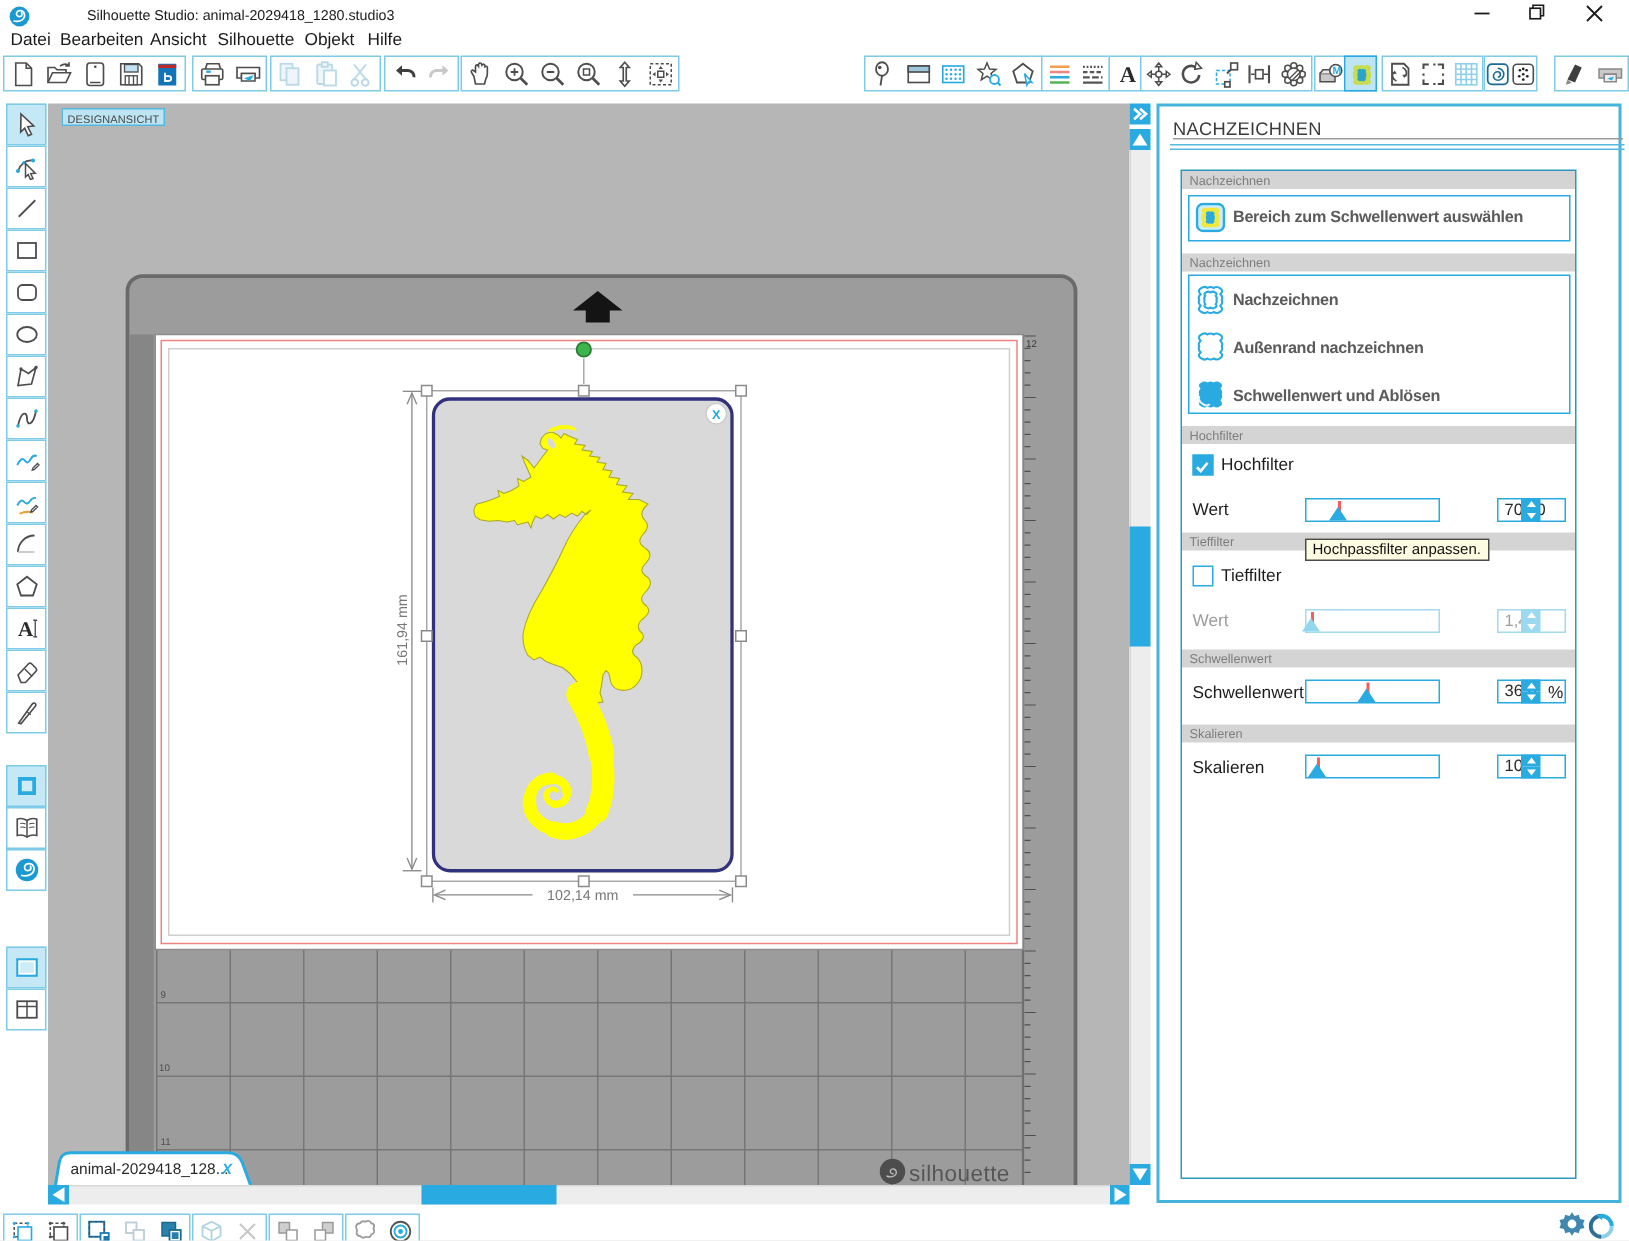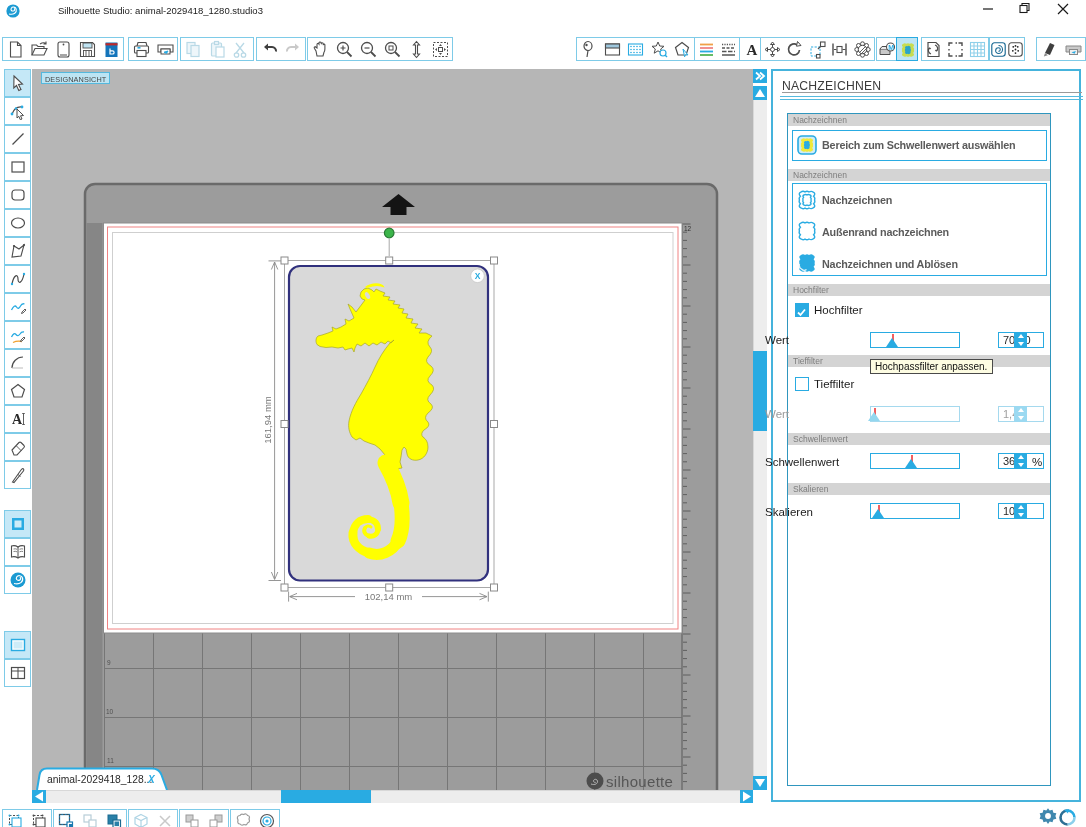--- a/index.html
+++ b/index.html
@@ -37,21 +37,21 @@
 #htrack { position:absolute; left:46px; top:790px; width:694px; height:13px; background:#ededed; border-top:1px solid #d8d8d8; }
 #hthumb { position:absolute; left:281px; top:790px; width:90px; height:13px; background:#29abe2; }
 
 
 #rpanel { position:absolute; left:768px; top:69px; width:318px; height:758px; background:#fff; }
 #rpanelborder { position:absolute; left:771px; top:69px; width:310px; height:733px; border:2px solid #45b3dc; }
 #rtitle { position:absolute; left:782px; top:79px; font-size:12.2px; color:#3b3b3b; letter-spacing:0.2px; }
 .rline { position:absolute; }
 #groupbox { position:absolute; left:787px; top:113px; width:264px; height:673px; border:1px solid #2f96be; }
 .shead { position:absolute; left:788px; width:262px; height:12px; background:#d4d4d4; font-size:8.5px; color:#7d7d7d; padding:1px 0 0 5px; }
-.slabel { position:absolute; left:765px; font-size:11.5px; color:#1c1c1c; }
+.slabel { position:absolute; left:795px; font-size:11.5px; color:#1c1c1c; }
 .slabel.dis { color:#9b9b9b; }
 .sliderbox { position:absolute; left:870px; width:90px; height:16px; border:1px solid #29abe2; background:#fff; }
 .sliderbox.dis { border-color:#a5d9ee; }
 .smark { position:absolute; top:1px; width:2px; height:9px; background:#f25f5f; }
 .stri { position:absolute; bottom:0; width:0; height:0; border-left:6px solid transparent; border-right:6px solid transparent; border-bottom:9px solid #29abe2; }
 .stri.dis { border-bottom-color:#93d7ef; }
 .valbox { position:absolute; left:998px; width:46px; height:16px; border:1px solid #29abe2; background:#fff; font-size:11px; color:#2a2a2a; padding:1px 0 0 4px; }
 .valbox.dis { border-color:#a5d9ee; color:#a0a0a0; }
 .spin { position:absolute; left:1014px; width:13px; height:16px; }
 .spin div { position:absolute; left:0; width:13px; height:7.5px; background:#29abe2; }
@@ -75,20 +75,28 @@
     </svg>
     <span id="titletext">Silhouette Studio: animal-2029418_1280.studio3</span>
     <svg class="abs" style="left:980px;top:2px" width="100" height="14" viewBox="0 0 100 14">
       <line x1="3" y1="7" x2="13" y2="7" stroke="#1a1a1a" stroke-width="1.2"></line>
       <rect x="40" y="3.5" width="7" height="7" fill="#fff" stroke="#1a1a1a" stroke-width="1.1"></rect>
       <path d="M42,3.5 v-2 h7 v7 h-2" fill="none" stroke="#1a1a1a" stroke-width="1.1"></path>
       <path d="M78,2 l10,10 M88,2 l-10,10" stroke="#1a1a1a" stroke-width="1.2"></path>
     </svg>
   </div>
 
+  <div id="menubar">
+    <span style="left:7px">Datei</span>
+    <span style="left:40px">Bearbeiten</span>
+    <span style="left:100px">Ansicht</span>
+    <span style="left:145px">Silhouette</span>
+    <span style="left:203px">Objekt</span>
+    <span style="left:245px">Hilfe</span>
+  </div>
 
   <div id="toolbar">
   <div class="tbgroup" style="left:2px">
         <div class="tbtn" style="width:24px">
           <svg width="19" height="19" viewBox="0 0 19 19">
             <path d="M4.5,2 h7 l3.5,3.5 v11.5 h-10.5 z" fill="#fff" stroke="#4d4d4d" stroke-width="1.1"></path>
             <path d="M11.5,2 v3.5 h3.5" fill="none" stroke="#4d4d4d" stroke-width="1.1"></path>
           </svg>
         </div>
         <div class="tbtn" style="width:24px">
@@ -877,21 +885,21 @@
   </svg>
   <div class="optrow" style="top:194px">Nachzeichnen</div>
   <svg class="abs" style="left:797px;top:221px" width="20" height="20" viewBox="0 0 20 20">
     <path d="M3.4,6.2 Q1,3.5 3.7,2.2 Q6,0.5 8,2 Q10,0.6 12,2 Q14.4,0.6 16.3,2.2 Q19,3.5 16.6,6.2 Q18.5,8 17.5,10 Q18.5,12 16.6,13.8 Q19,16.5 16.3,17.8 Q14.4,19.4 12,18 Q10,19.4 8,18 Q6,19.5 3.7,17.8 Q1,16.5 3.4,13.8 Q1.5,12 2.5,10 Q1.5,8 3.4,6.2 Z" fill="none" stroke="#29abe2" stroke-width="1.4"></path>
   </svg>
   <div class="optrow" style="top:226px">Außenrand nachzeichnen</div>
   <svg class="abs" style="left:797px;top:253px" width="20" height="20" viewBox="0 0 20 20">
     <path d="M3.4,6.2 Q1,3.5 3.7,2.2 Q6,0.5 8,2 Q10,0.6 12,2 Q14.4,0.6 16.3,2.2 Q19,3.5 16.6,6.2 Q18.5,8 17.5,10 Q18.5,12 16.6,13.8 Q19,16.5 16.3,17.8 Q14.4,19.4 12,18 Q10,19.4 8,18 Q6,19.5 3.7,17.8 Q1,16.5 3.4,13.8 Q1.5,12 2.5,10 Q1.5,8 3.4,6.2 Z" fill="#29abe2"></path>
     <path d="M2.5,11 Q1.5,14.5 4.5,16 Q7,18.5 9.5,16.5" fill="none" stroke="#e8f6fc" stroke-width="1.3"></path>
   </svg>
-  <div class="optrow" style="top:258px">Nachzeichnen und Ablösen</div>
+  <div class="optrow" style="top:258px">Schwellenwert und Ablösen</div>
 
   <div class="shead" style="top:283.5px">Hochfilter</div>
   <div class="cbox checked" style="top:303px">
     <svg width="11" height="11" viewBox="0 0 11 11">
         <path d="M2,5.5 L4.5,8 L9,2.5" stroke="#fff" stroke-width="1.8" fill="none"></path>
       </svg>
   </div>
   <div class="slabel" style="left:814px;top:304px">Hochfilter</div>
 
   <div class="slabel" style="top:334px">Wert</div>

